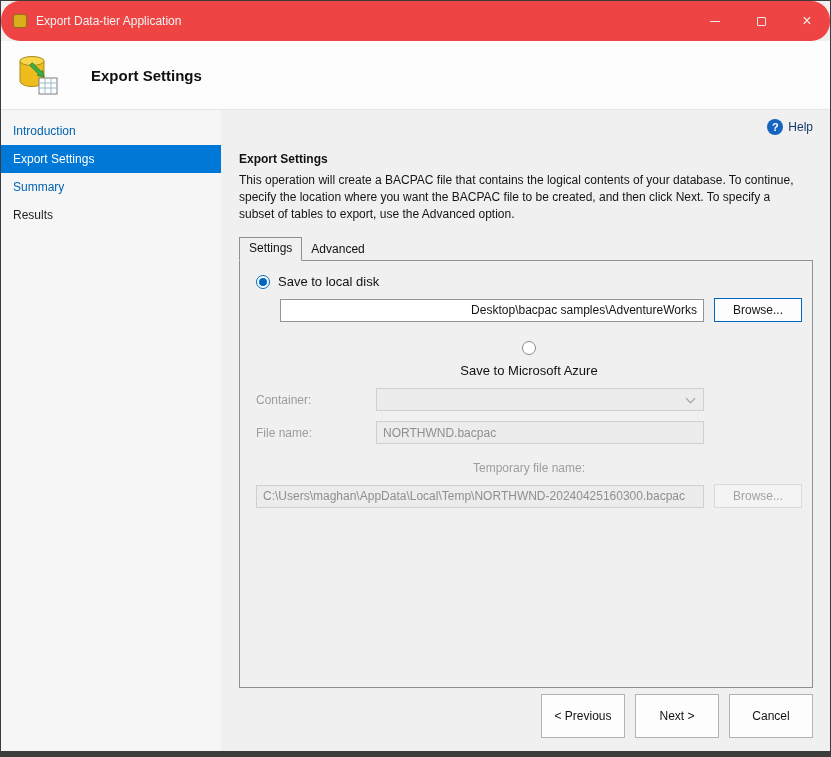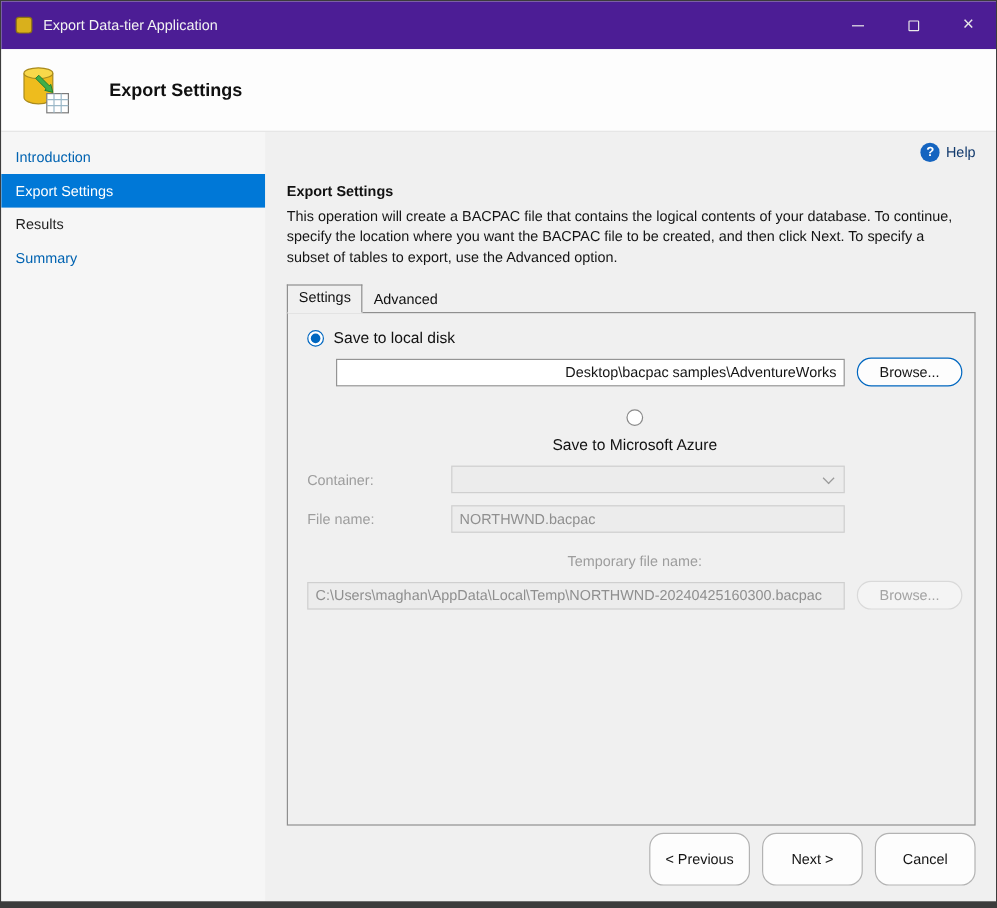--- a/index.html
+++ b/index.html
@@ -13,23 +13,23 @@
     width:831px; height:757px;
     background:#f0f0f0;
     border:1px solid #3c3c3c;
     border-bottom-width:6px;
     display:flex; flex-direction:column;
     overflow:hidden;
   }
   
   .titlebar {
     flex:0 0 40px;
-    background:#4c1d95; color:#f2f2f2;
+    background:#ef4444; color:#f2f2f2;
     display:flex; align-items:center;
-    padding-left:12px; font-size:12px;
+    padding-left:12px; font-size:12px;border-radius:19px;
   }
   .app-icon {
     width:14px; height:14px; margin-right:9px;
     border-radius:3px; background:#d9b01c;
     border:1px solid #8d7311;
   }
   .win-controls { margin-left:auto; display:flex; height:100%; }
   .win-btn {
     width:46px; height:100%;
     display:flex; align-items:center; justify-content:center;
@@ -116,21 +116,21 @@
   .chev {
     width:7px; height:7px;
     border-right:1.5px solid #9a9a9a; border-bottom:1.5px solid #9a9a9a;
     transform:rotate(45deg); margin-top:-3px;
   }
   .spacer { flex:0 0 88px; }
   .temp-label { margin-top:17px; font-size:12px; color:#9d9d9d;text-align:center; }
   
   .btn {
     height:24px; min-width:88px; flex:0 0 88px;
-    background:#fdfdfd; border:1px solid #b3b3b3; border-radius:12px;
+    background:#fdfdfd; border:1px solid #b3b3b3; border-radius:0;
     font-family:inherit; font-size:12px; color:#141414; cursor:pointer;
   }
   .btn.focus-blue { border:1px solid #0067c0; }
   .btn:disabled { color:#a3a3a3; border-color:#d9d9d9; background:#f4f4f4; cursor:default; }
   .footer { margin-top:auto; display:flex; justify-content:flex-end; gap:10px; }
   .btn.wide { min-width:84px; flex:0 0 84px; height:44px; }
 </style>
 </head>
 <body>
 
@@ -164,22 +164,22 @@
       <path d="M17.3 10.7 L26.1 19.5 L27.3 18.3 L29 25 L22.3 23.3 L23.5 22.1 L14.7 13.3 Z" fill="#3fae49" stroke="#1e7d31" stroke-width="0.8"></path>
     </svg>
     <h1 class="header-title">Export Settings</h1>
   </div>
 
   <div class="body">
 
     <div class="sidebar">
       <div class="side-item link">Introduction</div>
       <div class="side-item selected">Export Settings</div>
+      <div class="side-item link">Summary</div>
       <div class="side-item plain">Results</div>
-      <div class="side-item link">Summary</div>
     </div>
 
     <div class="main">
 
       <div class="help-row">
         <div class="help">
           <span class="help-icon">?</span>
           <span class="help-label">Help</span>
         </div>
       </div>

